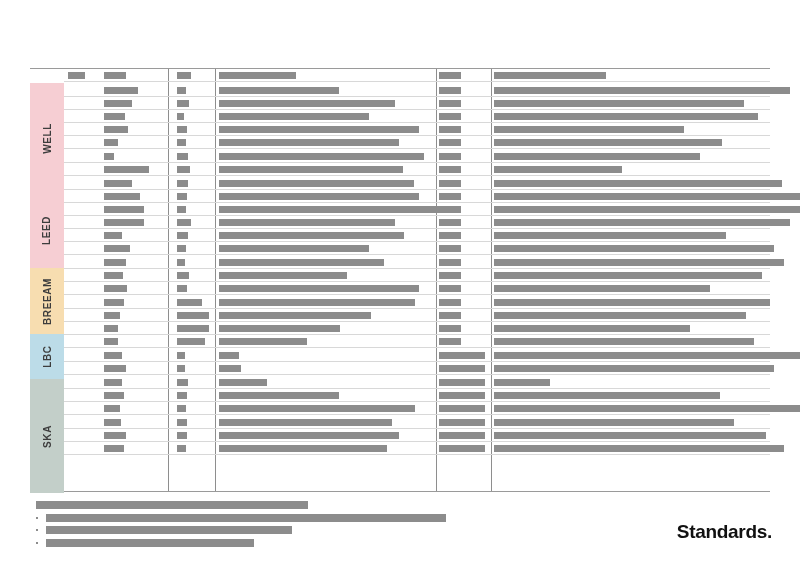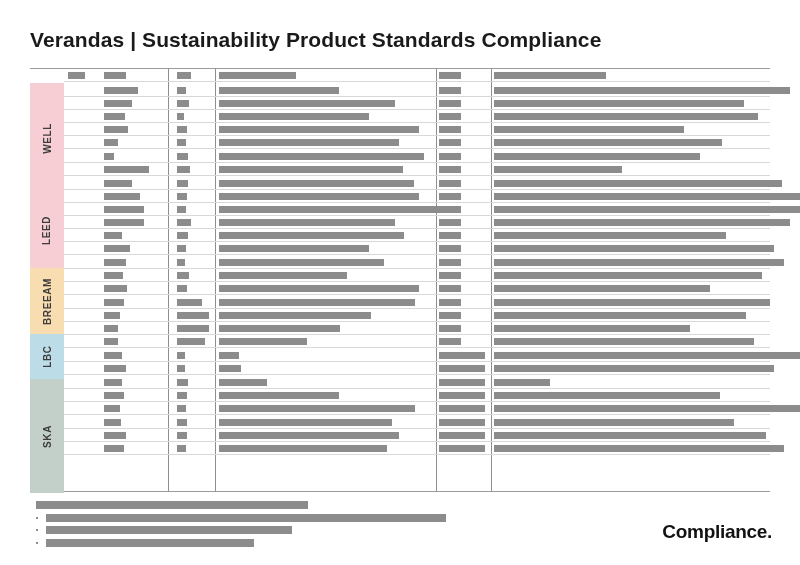--- a/index.html
+++ b/index.html
@@ -123,21 +123,20 @@
     font-weight: bold;
     color: #111;
     letter-spacing: -0.3px;
   }
 </style>
 </head>
 <body>
 
 <div class="page">
 
-  <div class="title">Verandas | Sustainability Product Standards Compliance</div>
 
   <div class="table-wrap">
     <div class="label-col">
         <div class="group-label" style="top: 14px; height: 110px; background: rgb(246, 206, 211);">
           <span>WELL</span>
         </div>
         <div class="group-label" style="top: 124px; height: 75px; background: rgb(246, 206, 211);">
           <span>LEED</span>
         </div>
         <div class="group-label" style="top: 199px; height: 66px; background: rgb(247, 221, 176);">
@@ -334,15 +333,15 @@
   <div class="footer-bars">
       <div class="fbar" style="left: 6px; top: 4px; width: 272px; height: 8px; background: rgb(140, 140, 140);"></div>
       <div class="fbar" style="left: 16px; top: 17px; width: 400px; height: 8px; background: rgb(140, 140, 140);"></div>
       <div class="fbar" style="left: 16px; top: 29px; width: 246px; height: 8px; background: rgb(140, 140, 140);"></div>
       <div class="fbar" style="left: 16px; top: 42px; width: 208px; height: 8px; background: rgb(140, 140, 140);"></div>
       <div class="fdot" style="left: 6px; top: 20px; background: rgb(140, 140, 140);"></div>
       <div class="fdot" style="left: 6px; top: 32px; background: rgb(140, 140, 140);"></div>
       <div class="fdot" style="left: 6px; top: 45px; background: rgb(140, 140, 140);"></div>
     </div>
 
-  <div class="brand">Compliance.</div>
+  <div class="brand">Standards.</div>
 
 </div>
 
 </body></html>

